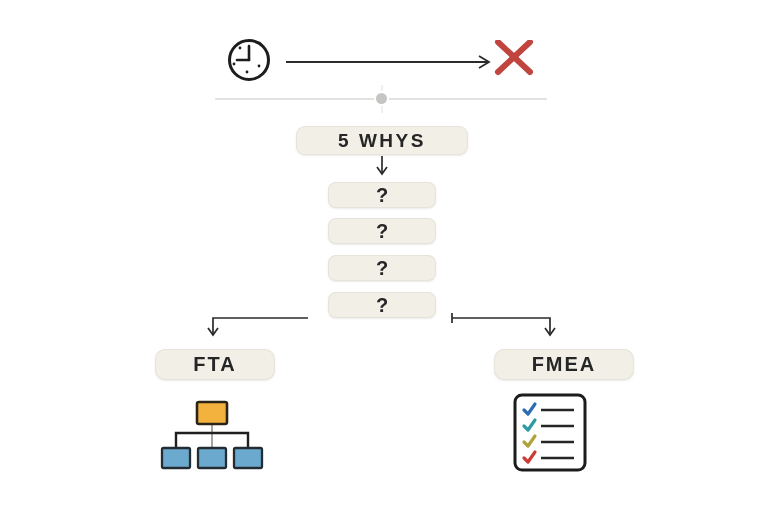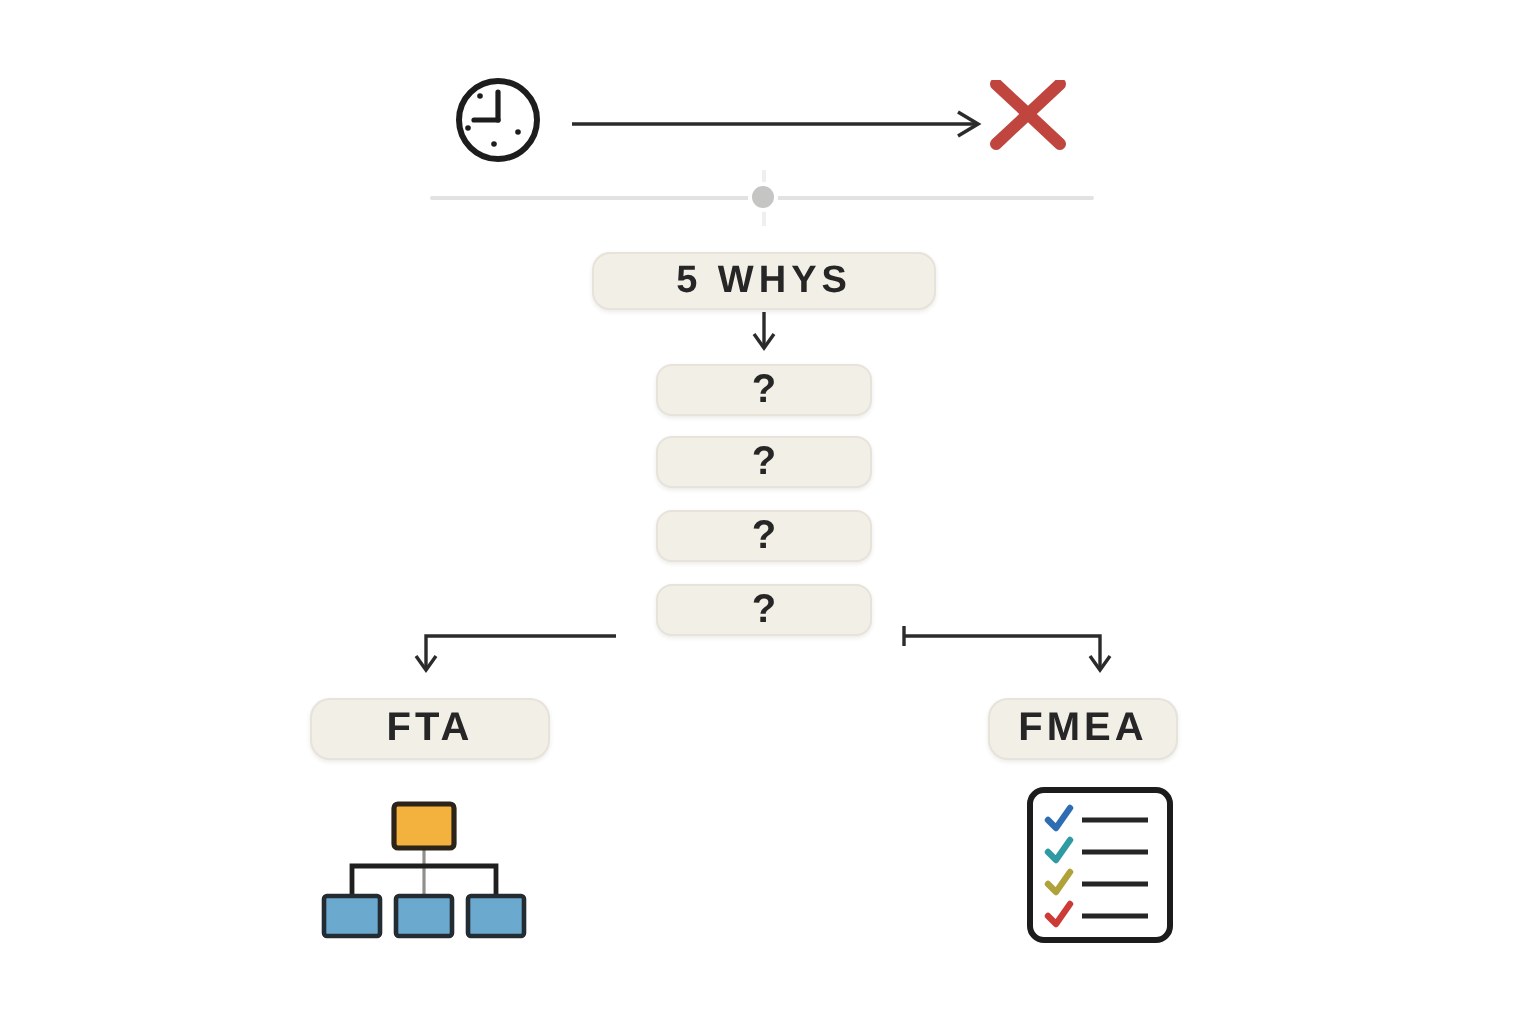--- a/index.html
+++ b/index.html
@@ -24,21 +24,21 @@
   }
   .pill-q{
     left:328px;width:108px;height:26px;border-radius:8px;
     font-size:20px;letter-spacing:0;line-height:1;
   }
   .pill-q.q1{top:182px;} .pill-q.q2{top:218px;} .pill-q.q3{top:255px;} .pill-q.q4{top:292px;}
   .pill-branch{
     top:349px;height:31px;border-radius:10px;font-size:20px;letter-spacing:2px;
   }
   .pill-fta{left:155px;width:120px;}
-  .pill-fmea{left:494px;width:95px;text-align:right;}
+  .pill-fmea{left:494px;width:140px;text-align:right;}
   .divider-h{left:215px;top:98px;width:332px;height:2px;background:#e2e2e0;border-radius:1px;}
   .divider-v{left:381px;top:85px;width:2px;height:28px;background:#efefed;}
   .divider-dot{
     left:374px;top:91px;width:11px;height:11px;border-radius:50%;
     background:#c5c5c3;border:2px solid #ffffff;
   }
 </style>
 </head>
 <body>
 

